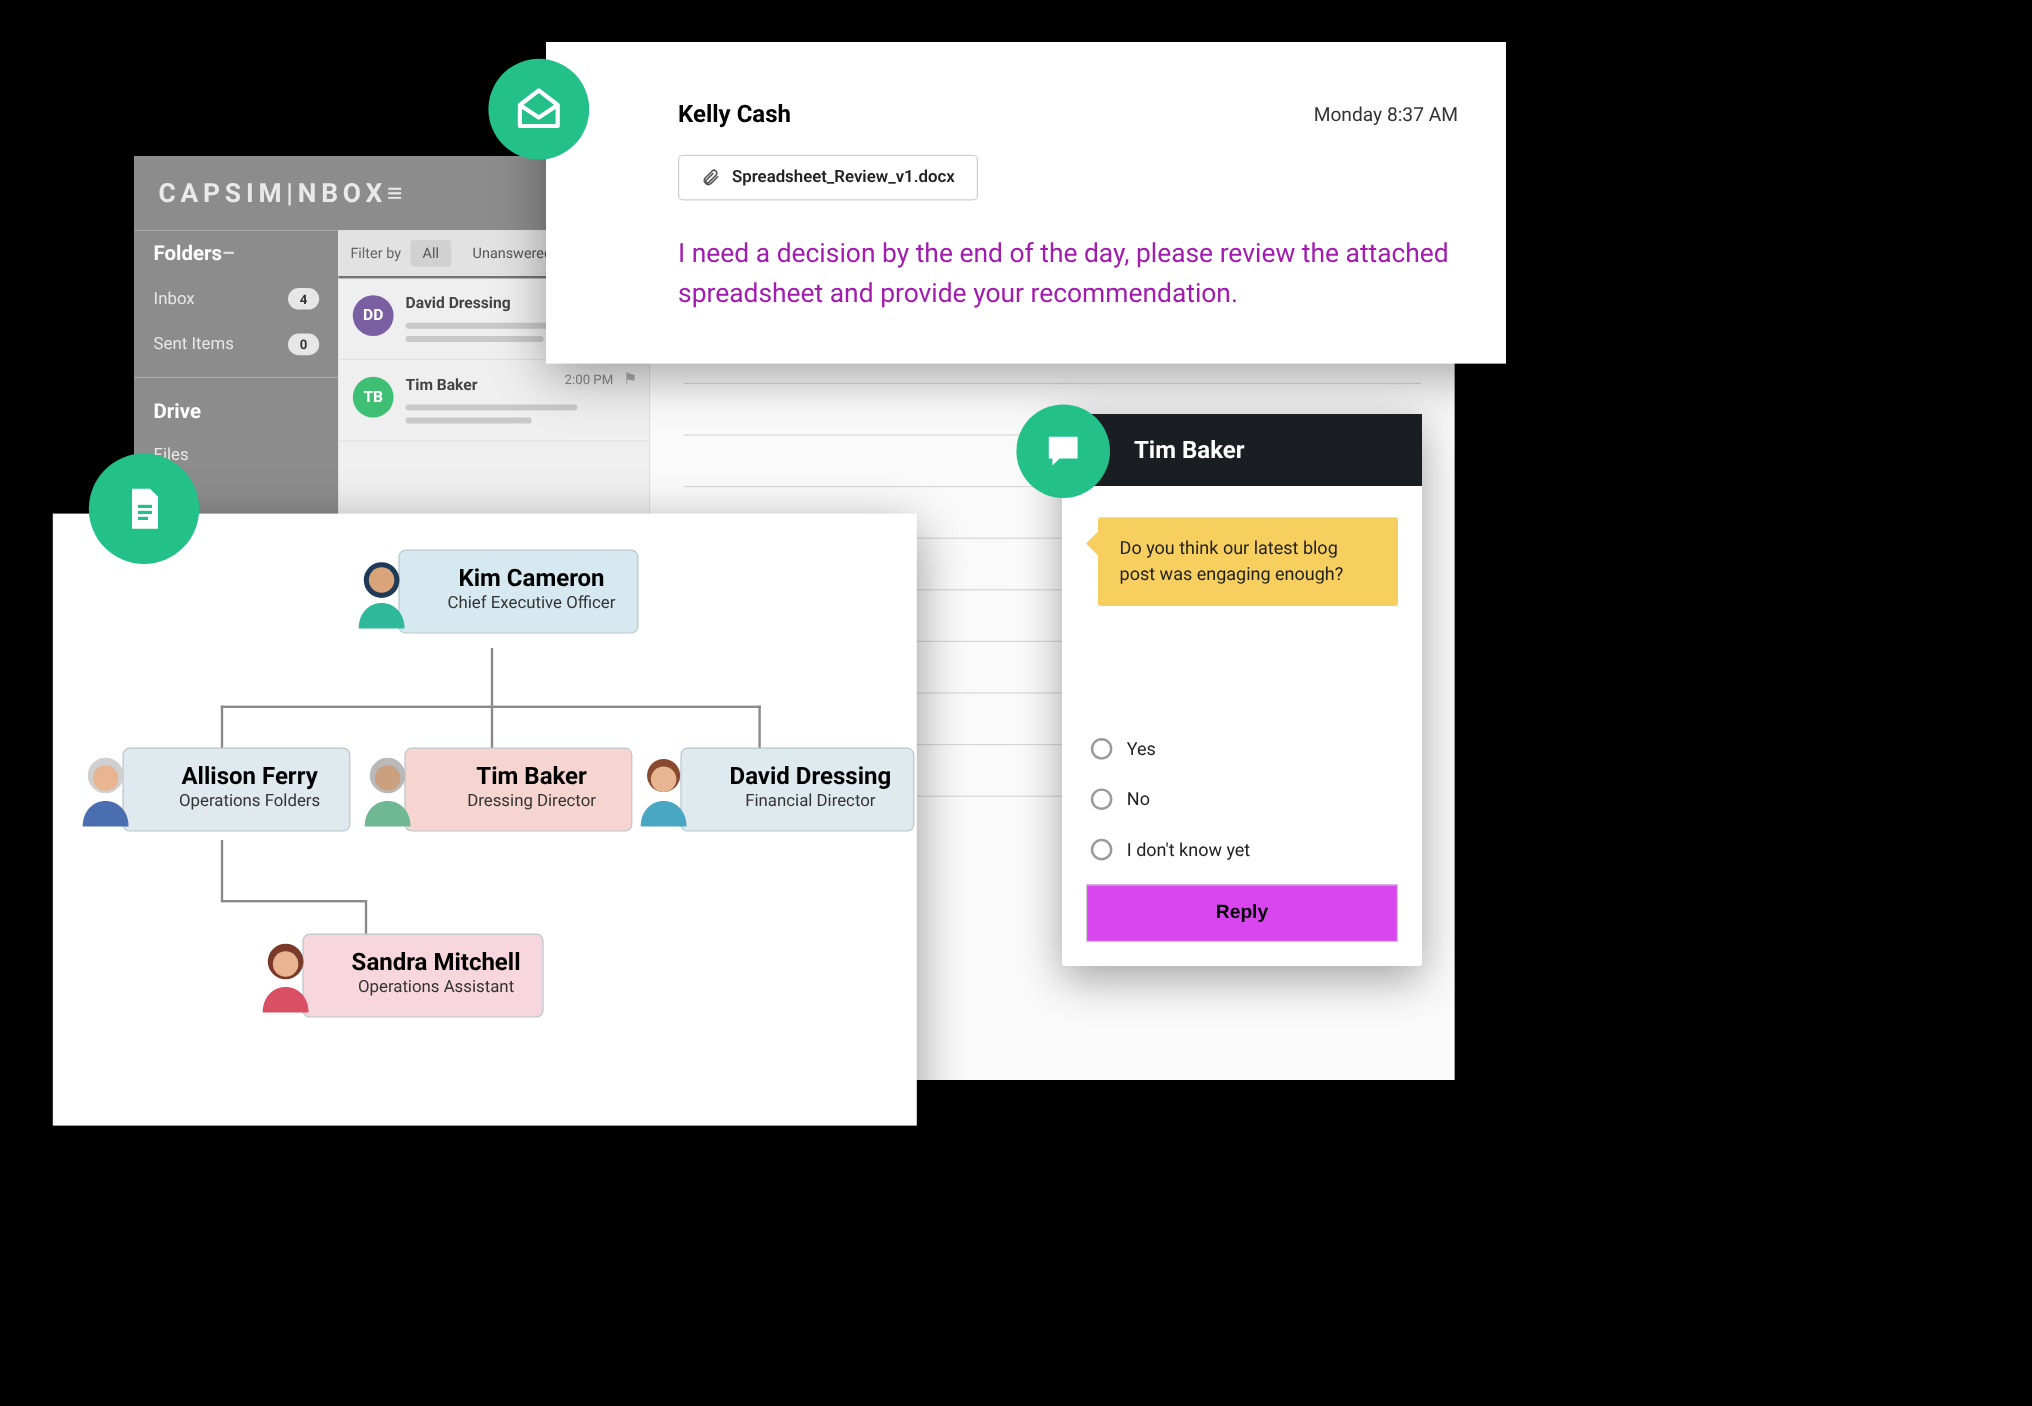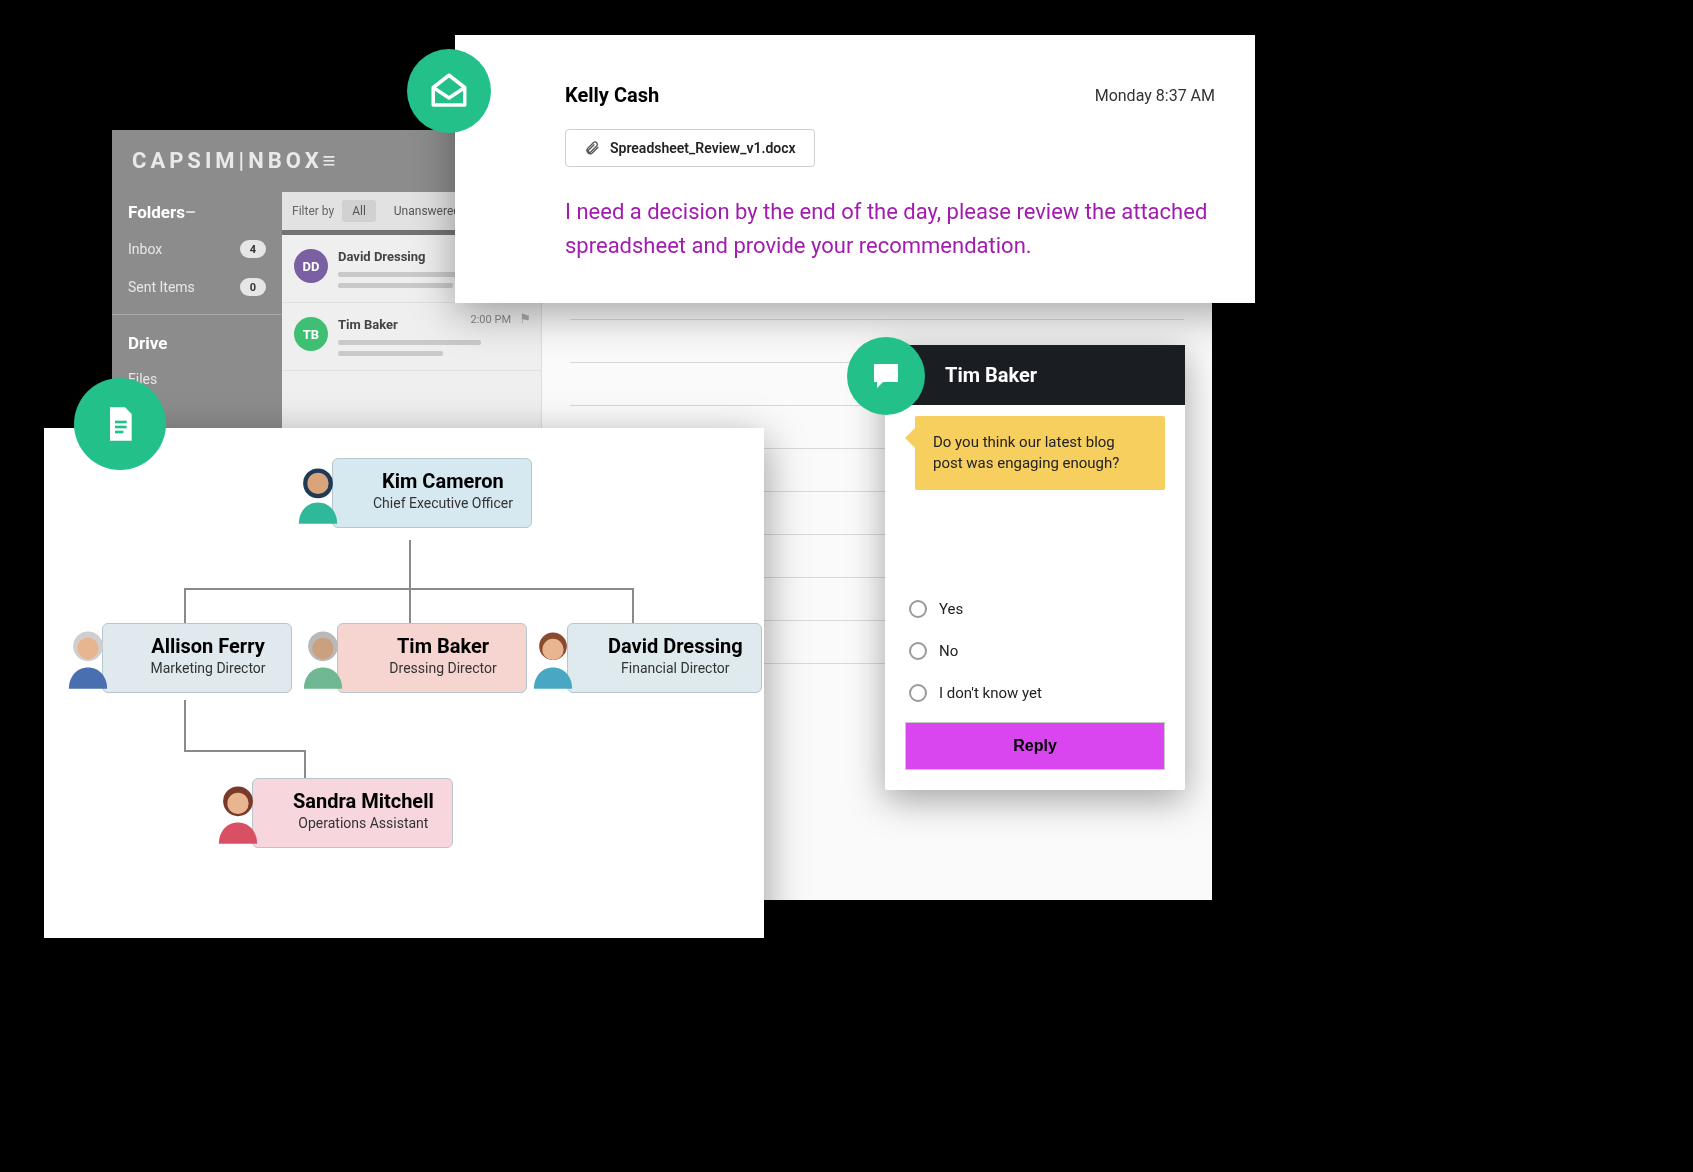--- a/index.html
+++ b/index.html
@@ -89,21 +89,21 @@
     flex-direction: column;
   }
   .list-filterbar {
     background: #e2e2e2;
     padding: 8px 10px;
     display: flex;
     align-items: center;
     gap: 8px;
     font-size: 12px;
     color: #666;
-    border-bottom: 5px solid #737373;
+    border-bottom: 2px solid #737373;
   }
   .filter-chip {
     background: #d1d1d1;
     color: #555;
     border-radius: 3px;
     padding: 4px 10px;
     font-size: 12px;
     cursor: pointer;
   }
   .message-row {
@@ -184,21 +184,21 @@
     font-size:20px;
     padding:18px 20px 18px 60px;
   }
   .chat-badge {
     position:absolute;
     left:-38px; top:-8px;
     width:78px;height:78px;border-radius:50%;
     background:#23c08a;
     display:flex;align-items:center;justify-content:center;
   }
-  .chat-body { padding: 11px 20px 20px; }
+  .chat-body { padding: 26px 20px 20px; }
   .chat-bubble {
     background:#f7cf5f;
     color:#222;
     font-size:15px;
     line-height:1.4;
     padding:16px 18px;
     border-radius:2px;
     margin-bottom:110px;
     margin-left:10px;
     position:relative;
@@ -443,21 +443,21 @@
     <div class="person" style="left:10px; top:195px;">
       <span class="person-avatar">
         <svg viewBox="0 0 64 64" width="68" height="68">
             <circle cx="32" cy="20" r="14" fill="#cfcfcf"></circle>
             <circle cx="32" cy="22" r="10" fill="#e9b591"></circle>
             <path d="M14 60c0-12 8-20 18-20s18 8 18 20z" fill="#4a6fb0"></path>
           </svg>
       </span>
       <div class="person-card" style="background:#dfe9ee">
         <div class="person-name">Allison Ferry</div>
-        <div class="person-title">Marketing Director</div>
+        <div class="person-title">Operations Folders</div>
       </div>
     </div>
 
     <div class="person" style="left:245px; top:195px;">
       <span class="person-avatar">
         <svg viewBox="0 0 64 64" width="68" height="68">
             <circle cx="32" cy="20" r="14" fill="#b9b9b9"></circle>
             <circle cx="32" cy="22" r="10" fill="#caa07e"></circle>
             <path d="M14 60c0-12 8-20 18-20s18 8 18 20z" fill="#6fb893"></path>
           </svg>

